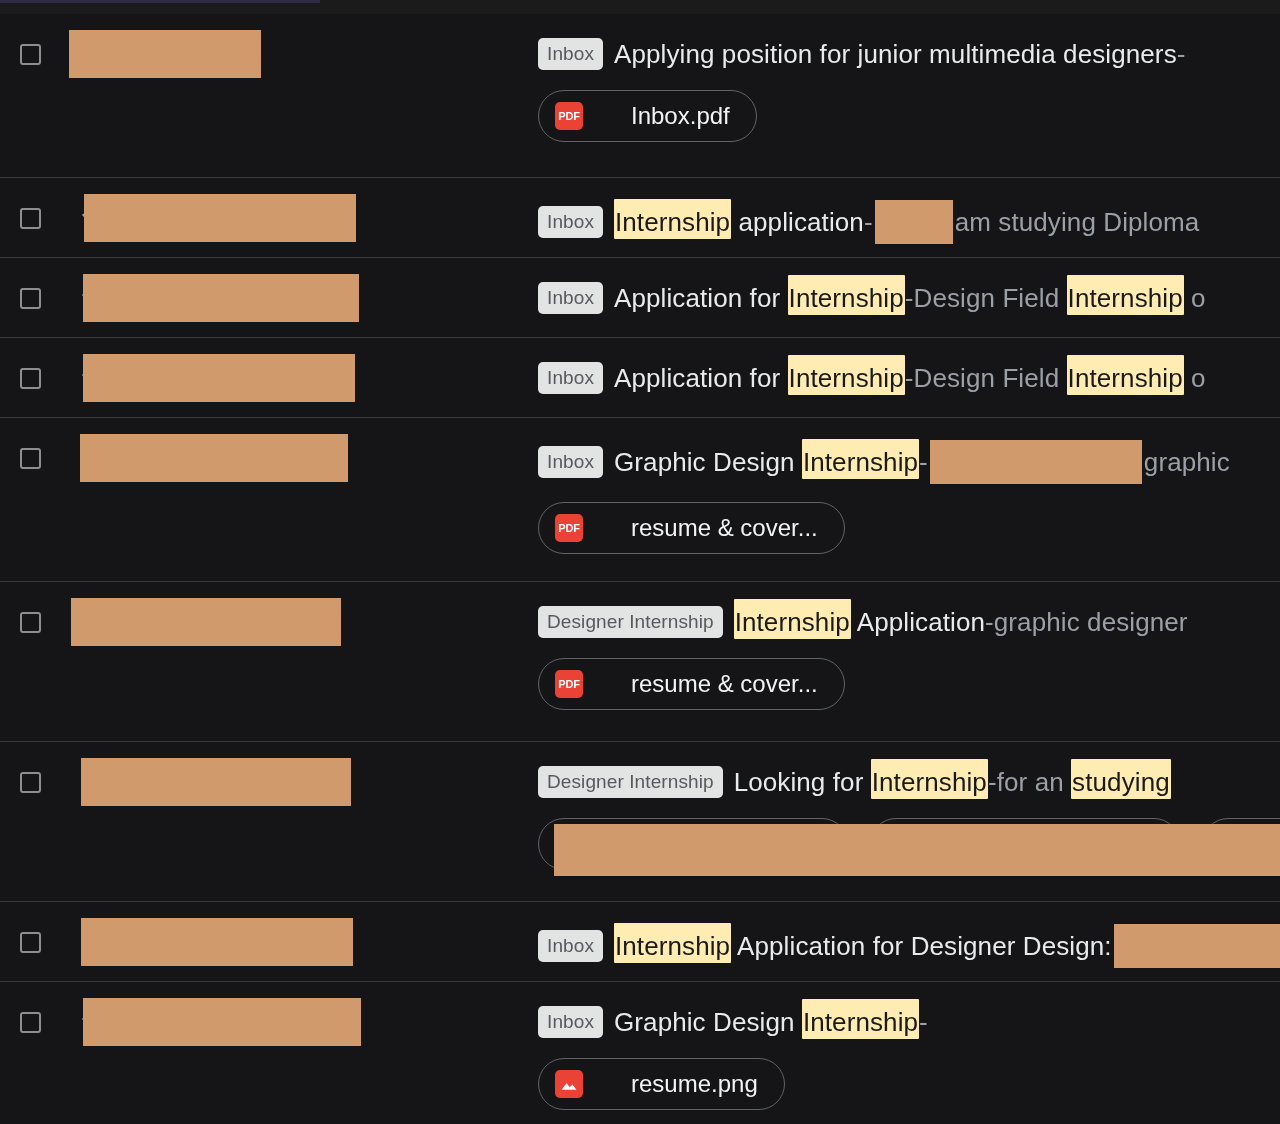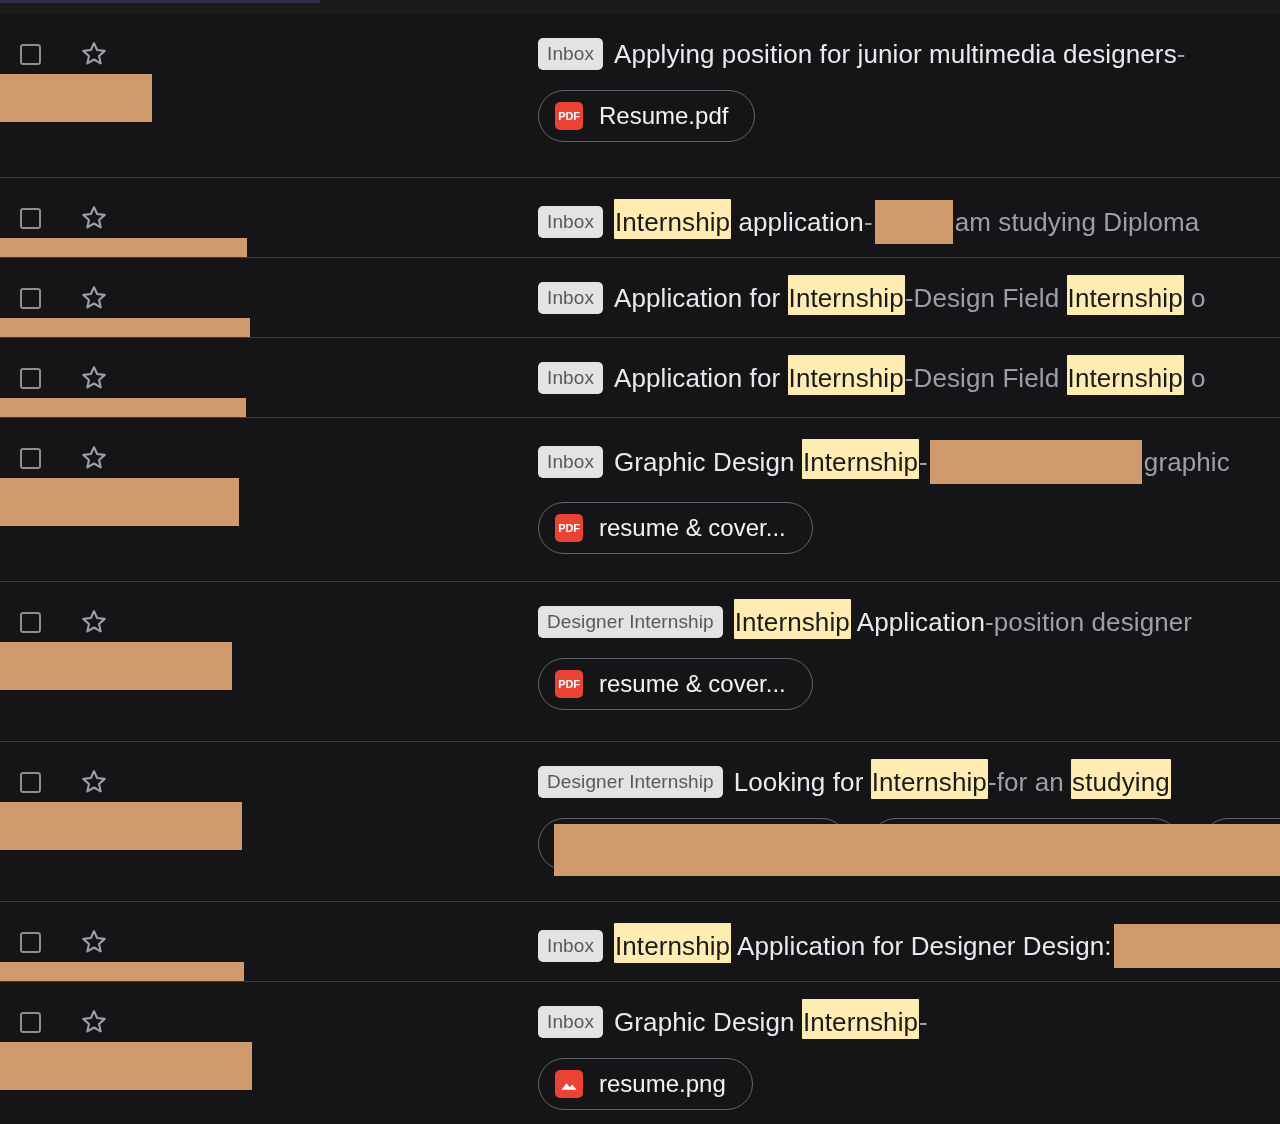--- a/index.html
+++ b/index.html
@@ -42,21 +42,20 @@
 
   .mail-row {
     position: relative;
     box-sizing: border-box;
     border-bottom: 1px solid #3a3b3d;
     background: #151517;
     display: flex;
     align-items: flex-start;
     padding-top: 18px;
     overflow: hidden;
-    flex-direction: column;
   }
   .mail-row.tall    { height: 164px; }
   .mail-row.short   { height: 80px; }
   .mail-row.medium  { height: 160px; }
 
   
   .row-controls {
     flex: 0 0 auto;
     display: flex;
     align-items: center;
@@ -152,20 +151,21 @@
     display: inline-flex;
     align-items: center;
     border: 1px solid #5f6368;
     border-radius: 28px;
     height: 52px;
     box-sizing: border-box;
     padding: 0 26px 0 16px;
     margin-right: 22px;
     background: #151517;
     flex: 0 0 auto;
+    gap: 32px;
   }
   .attach-chip.empty { padding: 0; width: 310px; }
   .file-badge {
     width: 28px;
     height: 28px;
     border-radius: 5px;
     background: #ea4335;
     margin-right: 16px;
     display: flex;
     align-items: center;
@@ -217,21 +217,21 @@
           <span class="label-chip">Inbox</span>
           <span class="subject-text"><span>Applying position for junior multimedia designers</span></span>
           <span class="snippet-text"> - </span>
           <span class="snippet-text"></span>
         </div>
         <div class="attach-row">
           <div class="attach-chip">
             <span class="file-badge">
               <span>PDF</span>
             </span>
-            <span class="attach-name">Resume.pdf</span>
+            <span class="attach-name">Inbox.pdf</span>
           </div>
         </div>
       </div>
     </div>
     <div class="mail-row short">
       <div class="row-controls">
         <div class="checkbox"></div>
         <div class="star-icon">
           <svg viewBox="0 0 24 24" width="30" height="30" aria-hidden="true">
             <path d="M12 3.3l2.52 5.55 6.05.62-4.52 4.08 1.28 5.95L12 16.4l-5.33 3.1 1.28-5.95L3.43 9.47l6.05-.62z" fill="none" stroke="#9aa0a6" stroke-width="1.7" stroke-linejoin="round"></path>
@@ -333,21 +333,21 @@
         </div>
       </div>
       <div class="sender-block">
         <div class="redact sender-redact" style="width: 270px; margin-left: -38px;"></div>
       </div>
       <div class="content-col">
         <div class="subject-line">
           <span class="label-chip">Designer Internship</span>
           <span class="subject-text"><mark class="hl">Internship</mark><span> Application</span></span>
           <span class="snippet-text"> - </span>
-          <span class="snippet-text"><span>position designer</span></span>
+          <span class="snippet-text"><span>graphic designer</span></span>
         </div>
         <div class="attach-row">
           <div class="attach-chip">
             <span class="file-badge">
               <span>PDF</span>
             </span>
             <span class="attach-name">resume &amp; cover...</span>
           </div>
         </div>
       </div>

